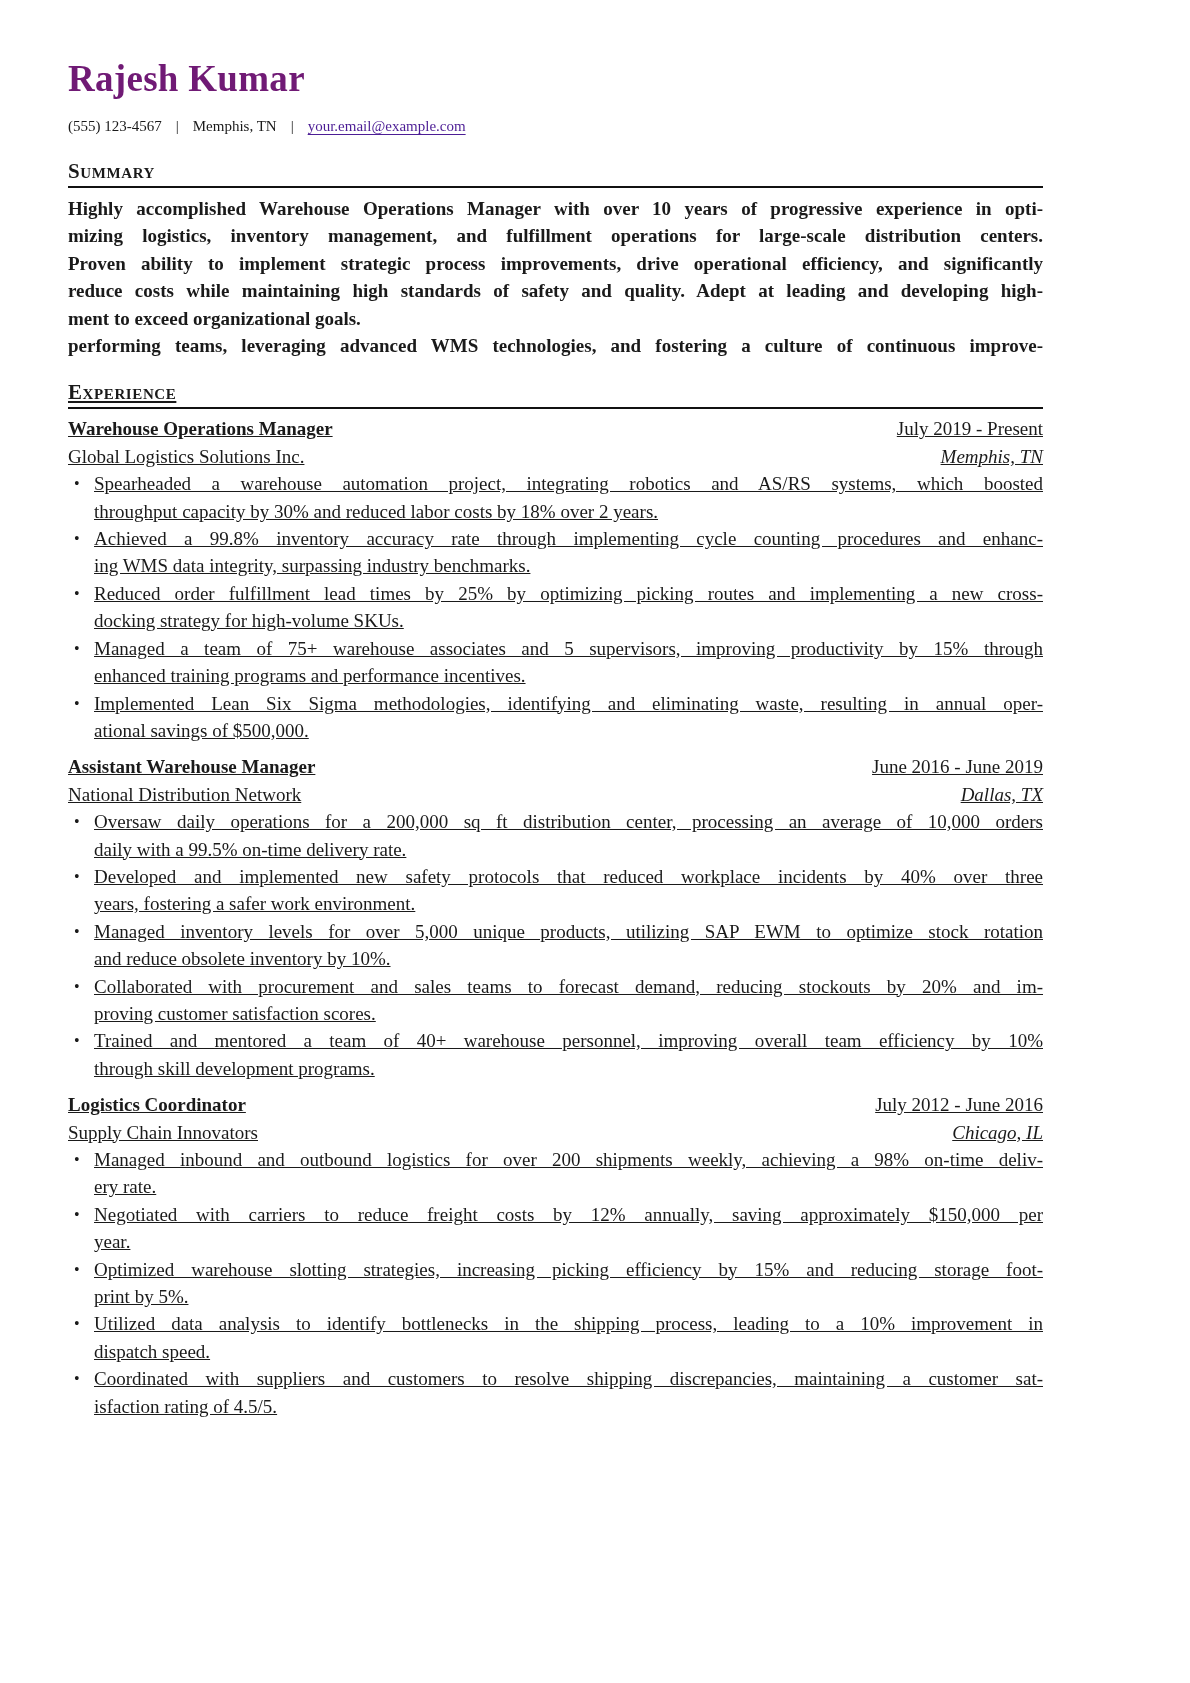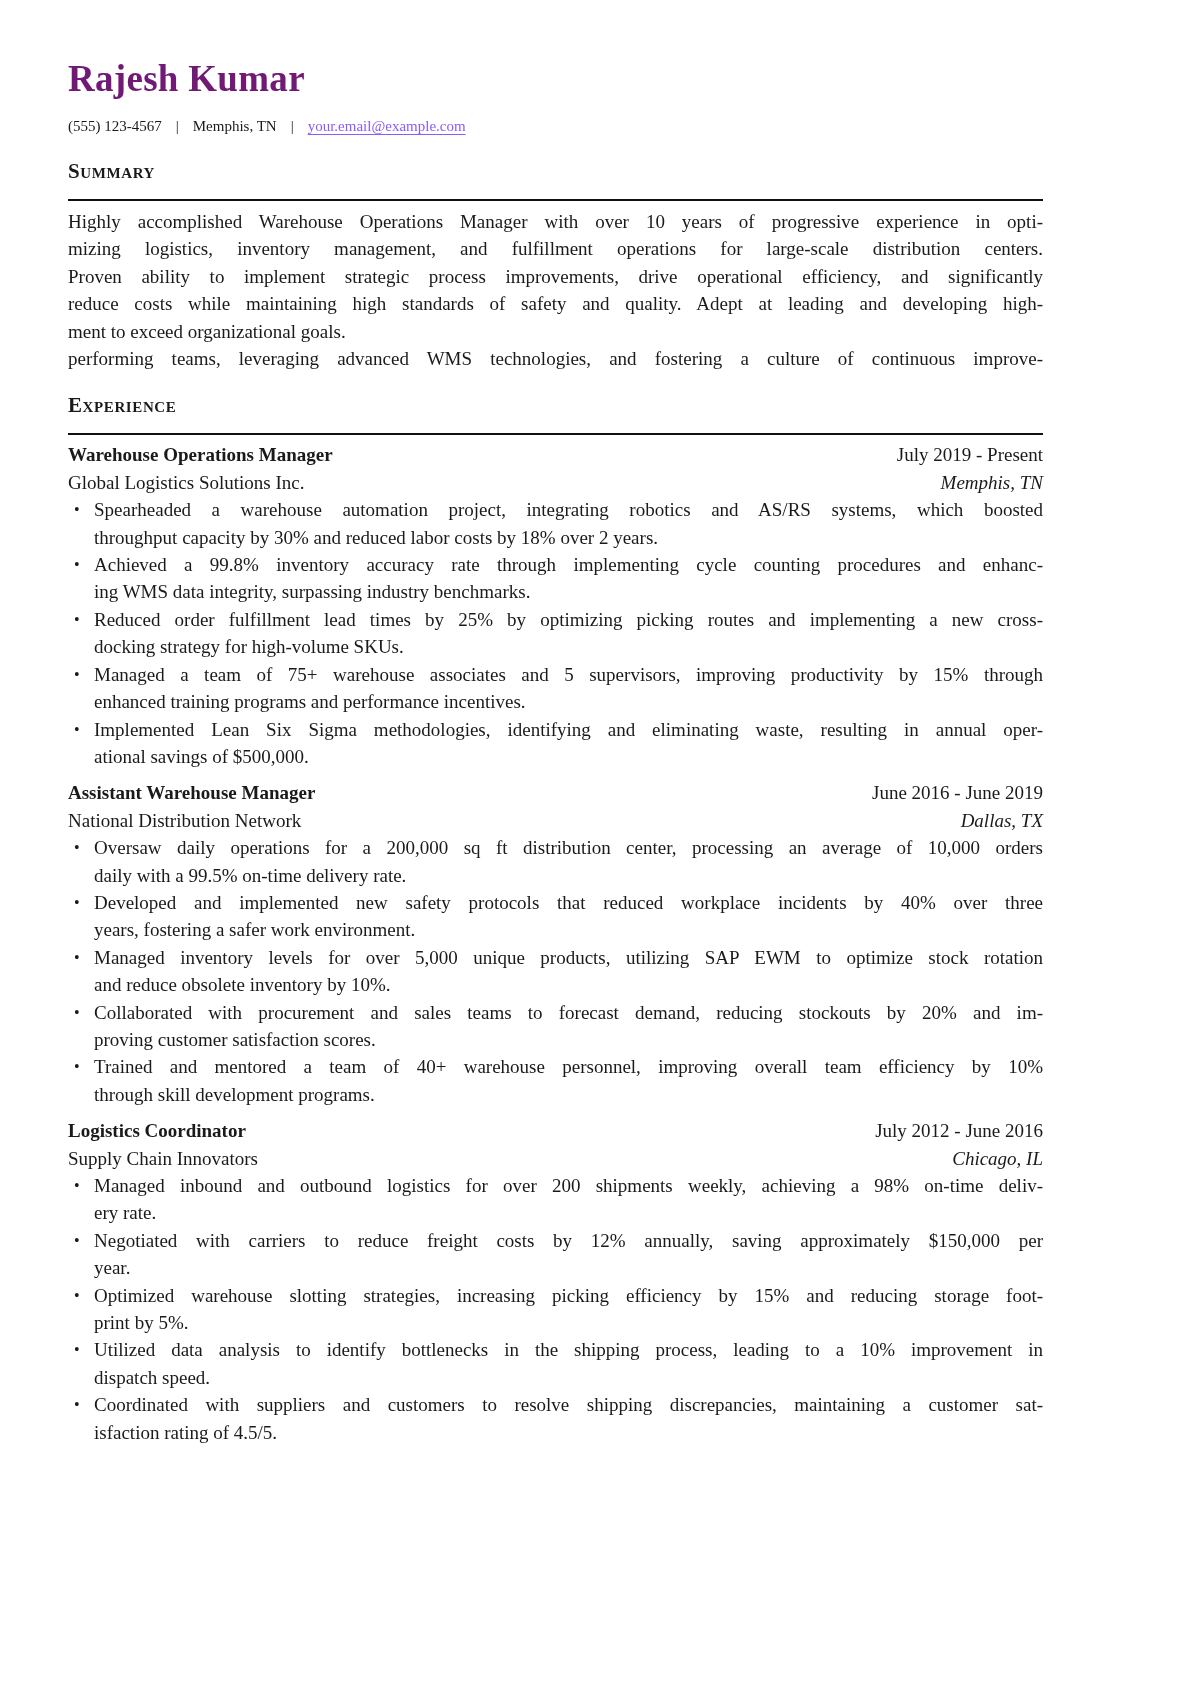--- a/index.html
+++ b/index.html
@@ -27,37 +27,38 @@
   }
   .contact {
     font-size: 15px;
     line-height: 24px;
     margin-top: 12px;
     display: flex;
     align-items: baseline;
     white-space: nowrap;
   }
   .contact .sep { margin: 0 14px; }
-  .contact a { color: #8b5cf6; text-decoration: underline; text-underline-offset: 3px; text-decoration-thickness: 1px; }
+  .contact a { color: #4c1d95; text-decoration: underline; text-underline-offset: 3px; text-decoration-thickness: 1px; }
   .section-title {
     font-size: 21px;
     font-weight: bold;
     font-variant: small-caps;
     letter-spacing: 0.6px;
     line-height: 26px;
-    padding-bottom: 15px;
+    padding-bottom: 2px;
     border-bottom: 2px solid #111;
     margin: 0;
   }
   .sec-summary { margin-top: 20px; }
-  .sec-experience { margin-top: 20px; }
+  .sec-experience { margin-top: 20px; text-decoration: underline; }
   .summary-text {
     font-size: 19px;
     line-height: 27.4px;
     margin-top: 7px;
+    font-weight: bold;
   }
   .line { display: block; white-space: nowrap; }
   .line.j { text-align: justify; text-align-last: justify; }
   .job { margin-top: 6px; }
   .job + .job { margin-top: 9px; }
   .job-row {
     display: flex;
     justify-content: space-between;
     align-items: baseline;
     font-size: 19px;

